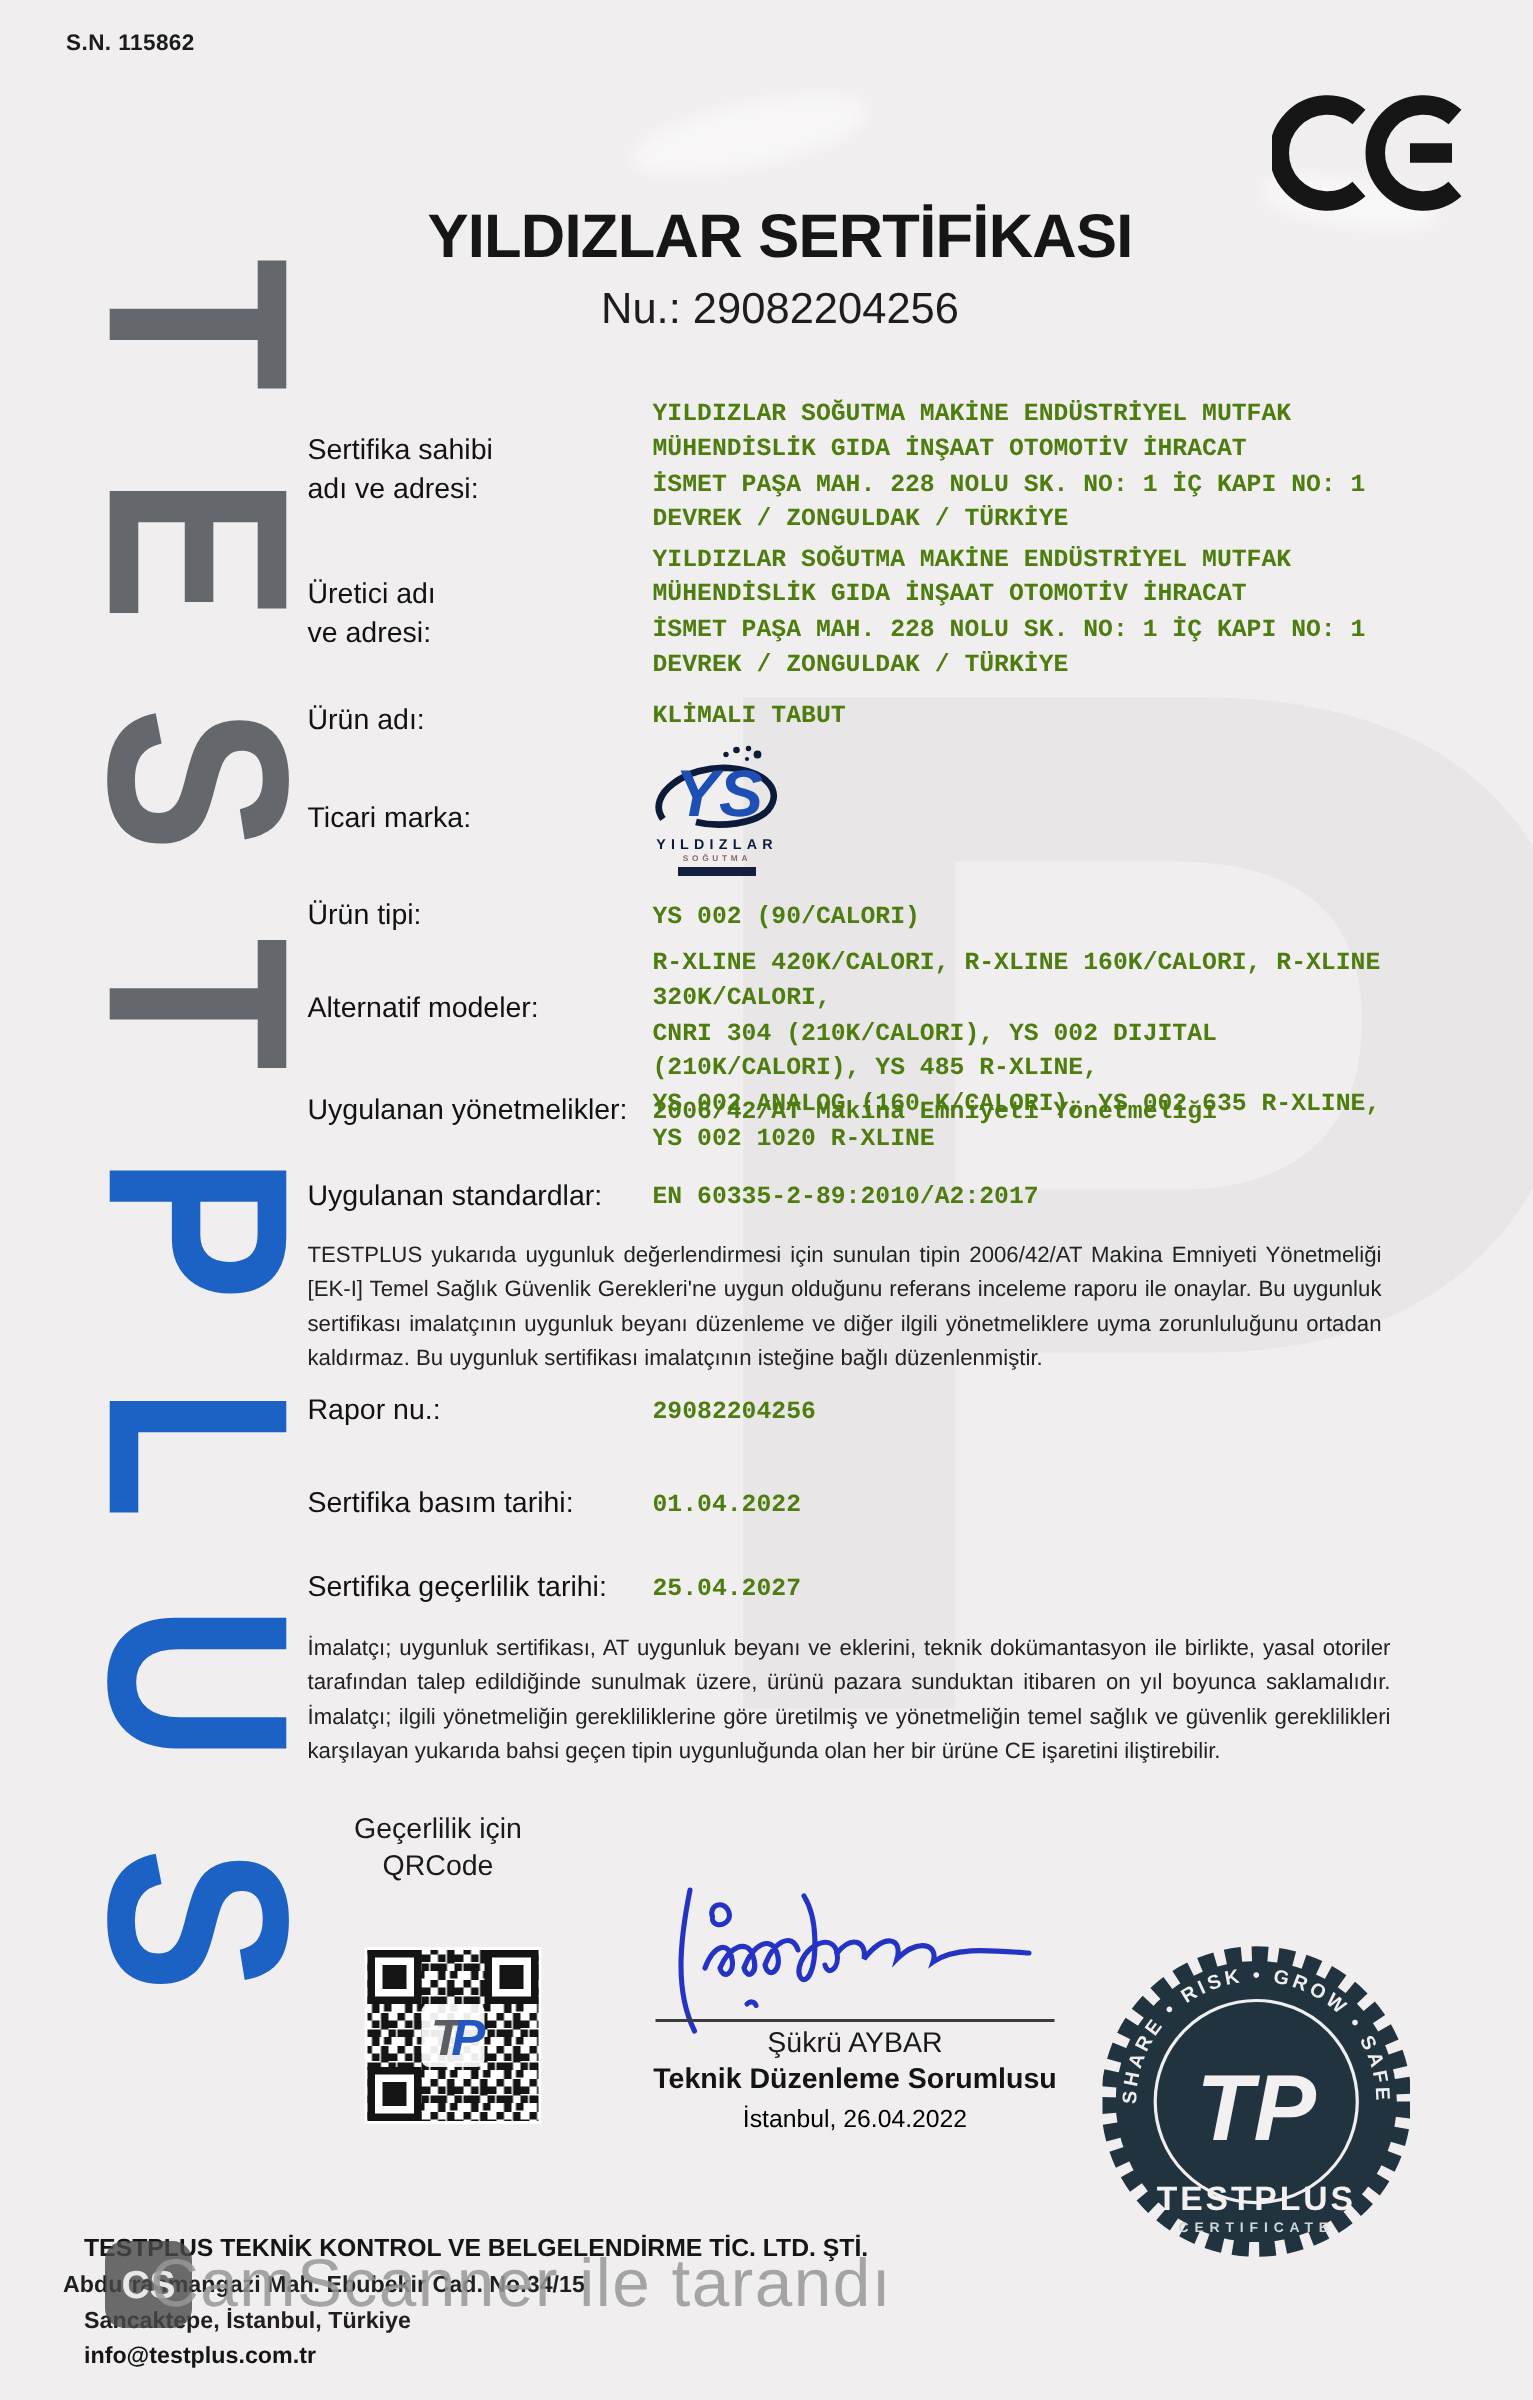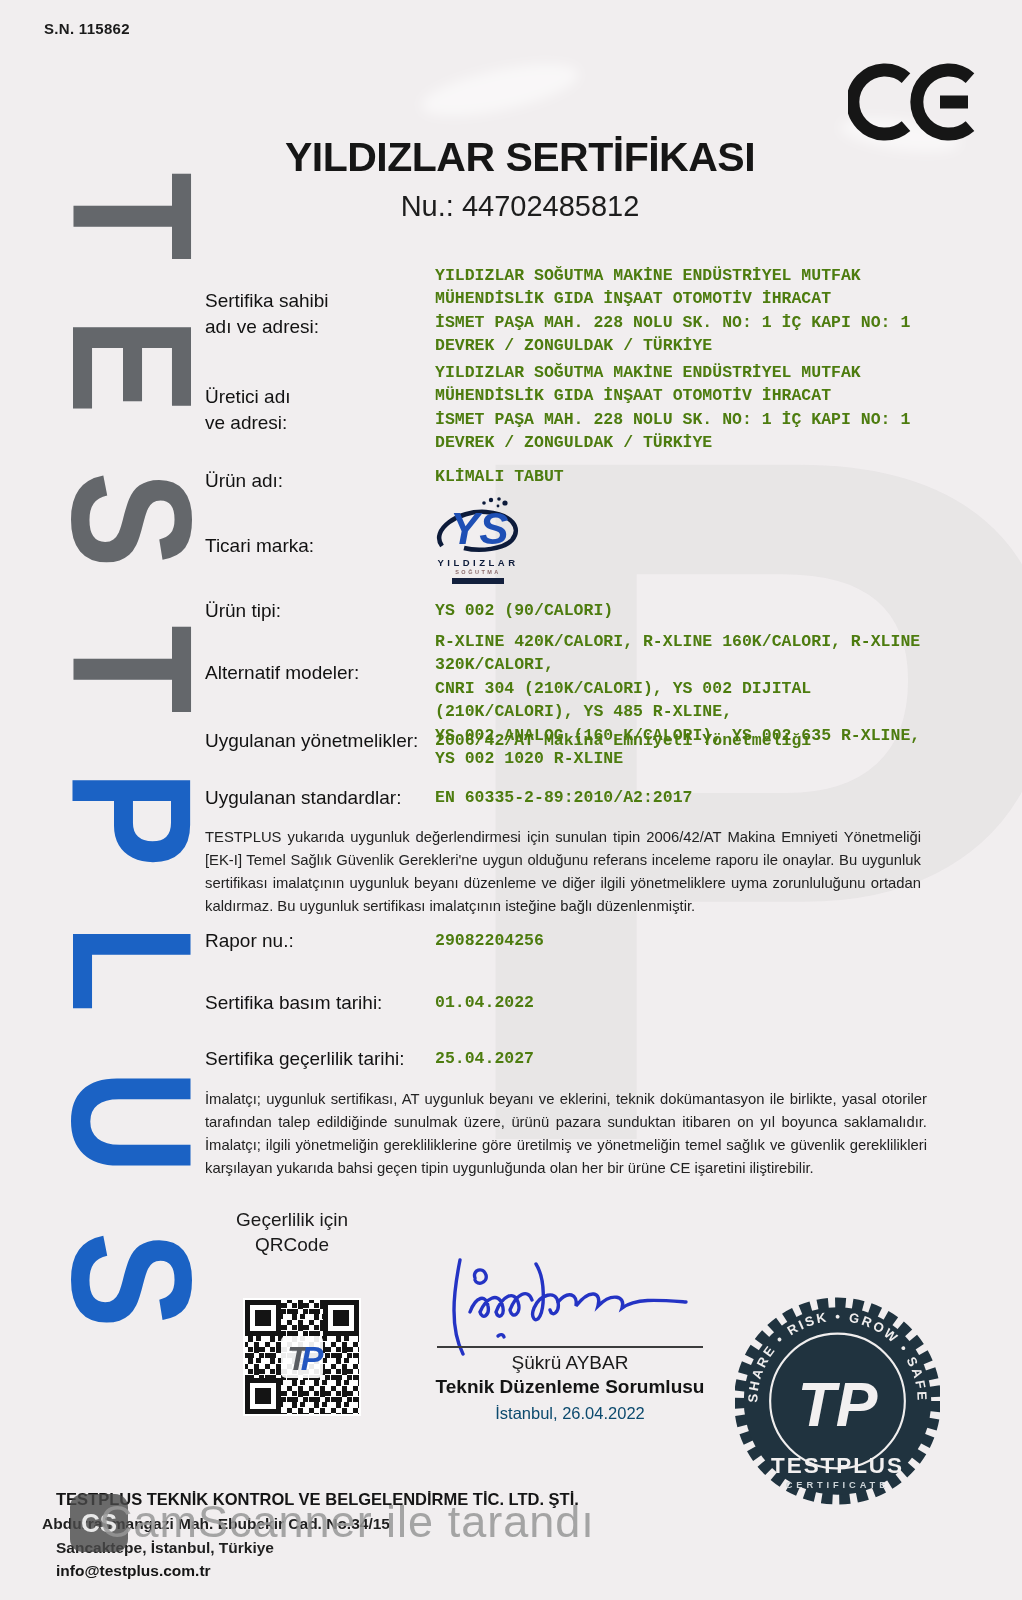--- a/index.html
+++ b/index.html
@@ -29,21 +29,21 @@
   
   .flabel{left:205px; font-size:19px; font-weight:normal; line-height:1.35; color:#121212;}
   .fvalue{left:435px; font-size:16.5px; font-weight:bold; line-height:1.42; color:#4d7c0f; width:500px;font-family:Liberation Mono, monospace;}
   .para{left:205px; font-size:14.8px; line-height:1.55; text-align:justify; color:#222; font-weight:500;}
   
   .qr-caption{left:212px; top:1208px; width:160px; text-align:center; font-size:19px; font-weight:normal; line-height:1.3; color:#1a1a1a;}
   
   .sig-line{left:437px; top:1346px; width:266px; height:2px; background:#3c3c3c;}
   .sig-name{left:440px; top:1352px; width:260px; text-align:center; font-size:19px; color:#1a1a1a;}
   .sig-role{left:405px; top:1376px; width:330px; text-align:center; font-size:19px; font-weight:bold; color:#141414;}
-  .sig-place{left:430px; top:1404px; width:280px; text-align:center; font-size:16.5px; color:#0c4a6e;}
+  .sig-place{left:430px; top:1404px; width:280px; text-align:center; font-size:16.5px; color:#000000;}
   
   .f-company{left:56px; top:1490px; font-size:16.5px; font-weight:bold; color:#151515;}
   .f-addr1{left:42px; top:1515px; font-size:15.5px; font-weight:bold; color:#1f1f1f;}
   .f-addr2{left:56px; top:1539px; font-size:15.5px; font-weight:bold; color:#1f1f1f;}
   .f-email{left:56px; top:1562px; font-size:15.5px; font-weight:bold; color:#151515;}
   
   .cs-icon{left:30px; top:1494px; width:58px; height:58px; border-radius:13px; background:rgba(72,72,72,.8);
     display:flex; align-items:center; justify-content:center; font-size:26px; font-weight:bold; color:#e8e8e8; z-index:6;margin-left:40px;}
   .cs-text{left:100px; top:1496px; font-size:45px; color:rgba(150,150,150,.85); letter-spacing:1px; z-index:6;}
   
@@ -62,21 +62,21 @@
 
   <svg class="abs content" style="left:848px;top:60px;" width="132" height="84" viewBox="0 0 132 84" aria-label="CE">
     <g fill="none" stroke="#161616" stroke-width="13">
       <path d="M 58 18 A 32 32 0 1 0 58 66"></path>
       <path d="M 122 18 A 32 32 0 1 0 122 66"></path>
       <path d="M 92 42 H 120"></path>
     </g>
   </svg>
 
   <div class="abs title content">YILDIZLAR SERTİFİKASI</div>
-  <div class="abs certno content">Nu.: 44702485812</div>
+  <div class="abs certno content">Nu.: 29082204256</div>
 
   <div class="abs vlogo content"><span class="gray">TEST</span><span class="blue">PLUS</span></div>
 
   <div class="abs flabel pre content" style="top:288px;">Sertifika sahibi
 adı ve adresi:</div>
   <div class="abs fvalue pre content" style="top:264px;">YILDIZLAR SOĞUTMA MAKİNE ENDÜSTRİYEL MUTFAK
 MÜHENDİSLİK GIDA İNŞAAT OTOMOTİV İHRACAT
 İSMET PAŞA MAH. 228 NOLU SK. NO: 1 İÇ KAPI NO: 1
 DEVREK / ZONGULDAK / TÜRKİYE</div>
 

